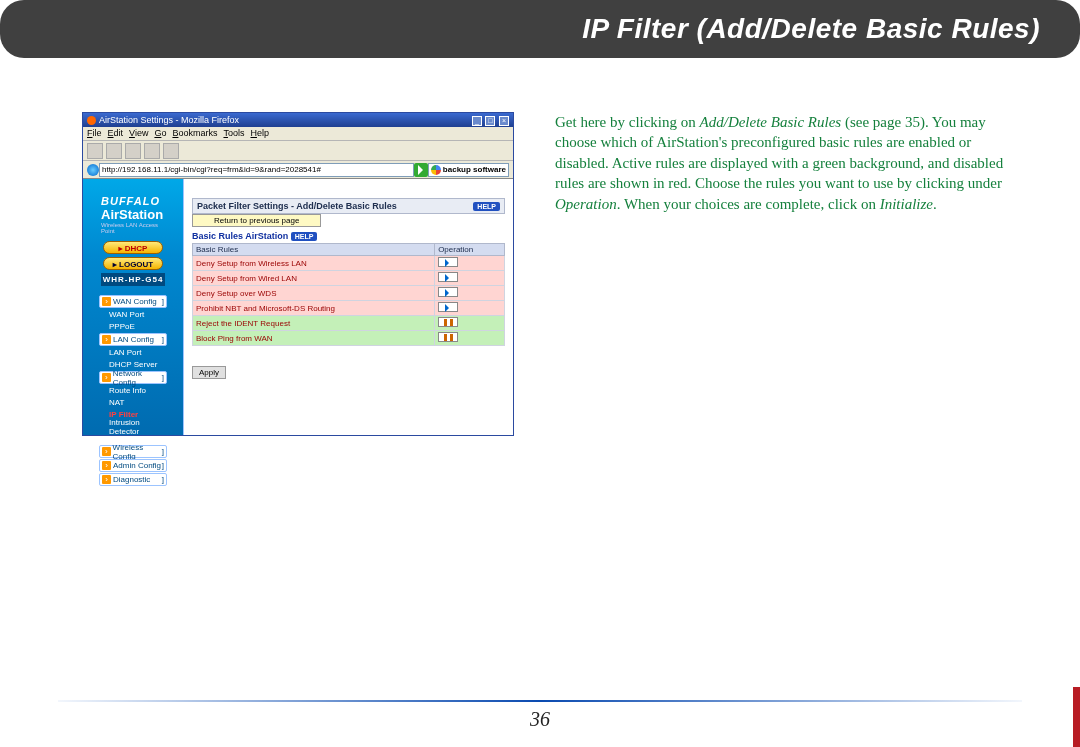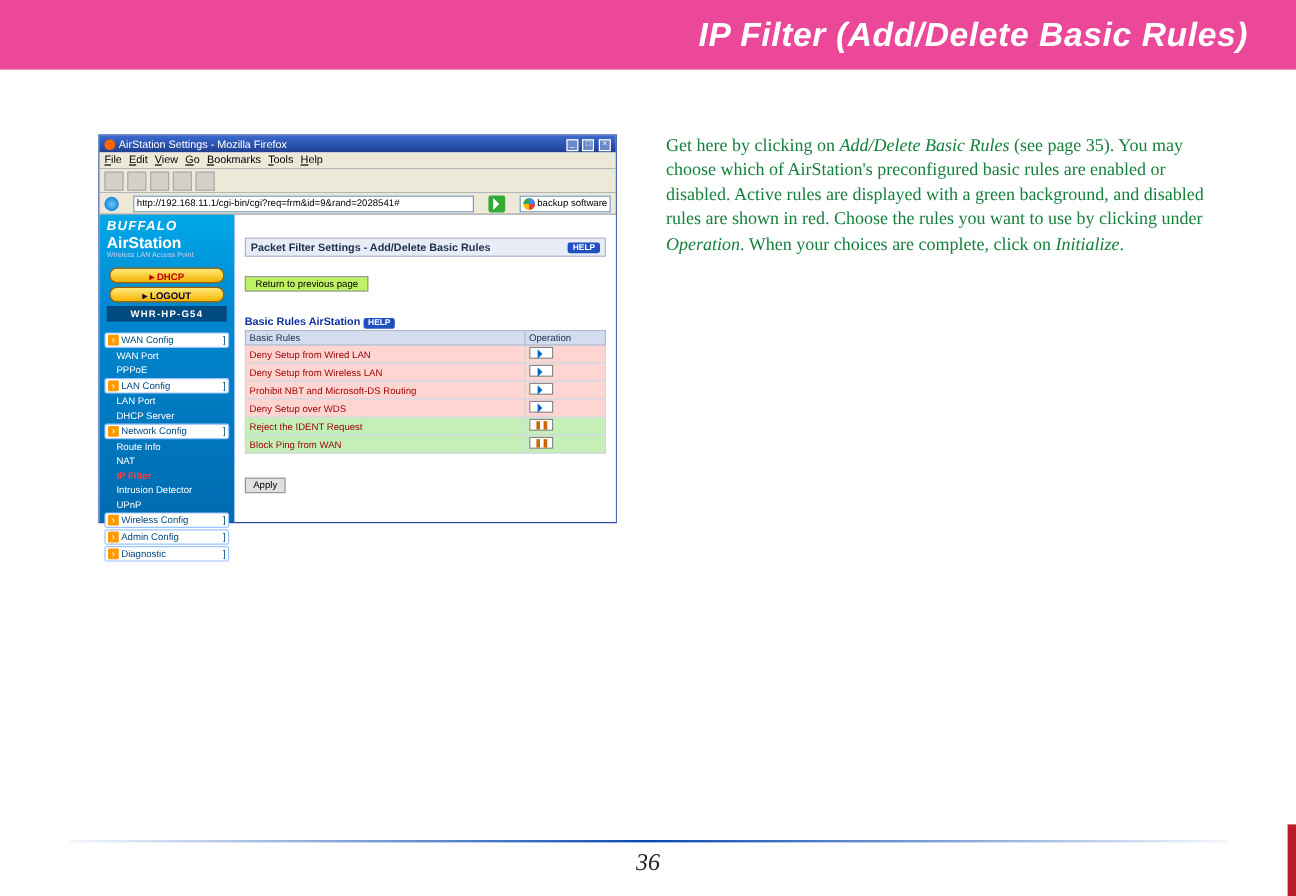--- a/index.html
+++ b/index.html
@@ -8,27 +8,28 @@
   height: 747px;
   background: #fff;
   font-family: Georgia, 'Times New Roman', serif;
   position: relative;
   overflow: hidden;
 }
 .header-bar {
   position: absolute;
   top: 0; left: 0; right: 0;
   height: 58px;
-  background: #ec4899;
+  background: #404040;
   color: #fff;
   display: flex;
   align-items: center;
   justify-content: flex-end;
   padding-right: 40px;
   font-family: 'Verdana', 'Arial', sans-serif;
+  border-radius: 24px;
 }
 .header-bar h1 {
   font-size: 28px;
   font-weight: bold;
   font-style: italic;
   letter-spacing: 0.5px;
 }
 
 .shot-wrap {
   position: absolute;
@@ -85,48 +86,48 @@
   gap: 3px;
   border-bottom:1px solid #b5b5b5;
 }
 .tbicon{width:16px;height:16px;border:1px solid #aaa;background:#d4d0c8;}
 .urlbar {
   height: 18px;
   background: #ece9d8;
   display: flex;
   align-items: center;
   padding: 2px 4px;
-  gap: 12px;
+  gap: 0;
   border-bottom:1px solid #888;
 }
 .urlbar .globe{width:12px;height:12px;border-radius:50%;background:radial-gradient(#6cf,#06c);}
 .urlbar input {
   flex: 1;
   font-size: 8px;
   height: 14px;
   padding: 0 2px;
   border:1px solid #7f9db9;
   background:#fff;
 }
 .go{width:14px;height:14px;background:#3a3;border-radius:2px;position:relative;}
 .go::after{content:"";position:absolute;left:4px;top:2px;border:5px solid transparent;border-left-color:#fff;}
-.search-pill{display:flex;align-items:center;height:14px;border:1px solid #7f9db9;background:#fff;padding:0 2px;font-size:8px;}
+.search-pill{display:flex;align-items:center;height:14px;border:1px solid #7f9db9;background:#fff;padding:0 2px;font-size:8px;font-weight:bold;}
 .search-pill .gicon{width:10px;height:10px;margin-right:2px;background:conic-gradient(#4285f4 0 25%,#ea4335 0 50%,#fbbc05 0 75%,#34a853 0);
 border-radius:50%;}
 .content-area {
   position: absolute;
   top: 66px; left: 0; right: 0; bottom: 0;
   background: #d6efff;
   display:flex;
 }
 .sidebar {
-  width: 112px;
+  width: 100px;
   background: linear-gradient(#00a8e8 0, #0088d0 30%, #006bb0 100%);
   color:#fff;
-  padding:0;
+  padding:12px;
   font-size:8px;
 }
 .brand-block{padding:4px 6px;}
 .brand1{font-weight:bold;font-size:11px;letter-spacing:1px;font-style:italic;color:#fff;}
 .brand2{font-weight:bold;font-size:13px;color:#fff;}
 .brand-sub{font-size:6px;color:#cce;}
 .pill{
   display:block;margin:3px 8px;height:13px;line-height:13px;border-radius:7px;
   text-align:center;font-size:8px;font-weight:bold;color:#b00;
   background:linear-gradient(#ffe97a,#f5b400);border:1px solid #a06000;
@@ -143,21 +144,21 @@
 .nav-item.sub.active{color:#ff4040;font-weight:bold;}
 .nav-item .chev{display:inline-block;width:9px;height:9px;margin-right:2px;background:#f90;color:#fff;font-size:8px;line-height:9px;text-align:center;border-radius:1px;}
 .nav-item .ar{position:absolute;right:2px;font-size:8px;color:#004a80;}
 .main-pane{
   flex:1;background:#fff;border-left:1px solid #9cc4ff;padding:6px 8px;font-size:8px;
 }
 .panel-title{
   background:#e8ecf4;border:1px solid #b0b8cc;padding:2px 4px;font-size:9px;color:#203050;font-weight:bold;display:flex;justify-content:space-between;align-items:center;margin-top:13px;
 }
 .help-btn{background:#2050c0;color:#fff;font-size:7px;padding:1px 4px;border-radius:2px;}
-.ret-btn{display:inline-block;margin:16px 0;background:#bef264;border:1px solid #999;font-size:8px;padding:1px 8px;}
+.ret-btn{display:inline-block;margin:0 0;background:#fef9c3;border:1px solid #999;font-size:8px;padding:1px 21px;}
 .sect-head{color:#1030a0;font-size:9px;font-weight:bold;margin:4px 0 2px 0;}
 .rules-table{width:100%;border-collapse:collapse;font-size:8px;}
 .rules-table th{background:#d4dcf0;border:1px solid #b0b8cc;color:#203050;text-align:left;padding:1px 3px;font-weight:normal;margin-top:16px;}
 .rules-table td{border:1px solid #cfd4e0;padding:1px 3px;color:#900;}
 .rules-table tr.red td{background:#ffd5d2;}
 .rules-table tr.green td{background:#c4f0b8;}
 .op-btn{display:inline-block;width:20px;height:10px;background:#fff;border:1px solid #888;position:relative;}
 .op-btn.play::after{content:"";position:absolute;left:6px;top:1px;border:4px solid transparent;border-left-color:#06c;}
 .op-btn.pause::after{content:"";position:absolute;left:5px;top:1px;width:3px;height:7px;border-left:3px solid #c60;border-right:3px solid #c60;}
 .apply-btn{display:inline-block;margin-top:20px;background:#e0e0e0;border:1px solid #999;font-size:8px;padding:1px 6px;}
@@ -271,33 +272,33 @@
       </div>
       <table class="rules-table">
         <thead>
           <tr>
             <th>Basic Rules</th>
             <th>Operation</th>
           </tr>
         </thead>
         <tbody id="rules-body">
             <tr class="red">
+              <td>Deny Setup from Wireless LAN</td>
+              <td><span class="op-btn play"></span></td>
+            </tr>
+            <tr class="red">
               <td>Deny Setup from Wired LAN</td>
               <td><span class="op-btn play"></span></td>
             </tr>
             <tr class="red">
-              <td>Deny Setup from Wireless LAN</td>
+              <td>Deny Setup over WDS</td>
               <td><span class="op-btn play"></span></td>
             </tr>
             <tr class="red">
               <td>Prohibit NBT and Microsoft-DS Routing</td>
-              <td><span class="op-btn play"></span></td>
-            </tr>
-            <tr class="red">
-              <td>Deny Setup over WDS</td>
               <td><span class="op-btn play"></span></td>
             </tr>
             <tr class="green">
               <td>Reject the IDENT Request</td>
               <td><span class="op-btn pause"></span></td>
             </tr>
             <tr class="green">
               <td>Block Ping from WAN</td>
               <td><span class="op-btn pause"></span></td>
             </tr>

